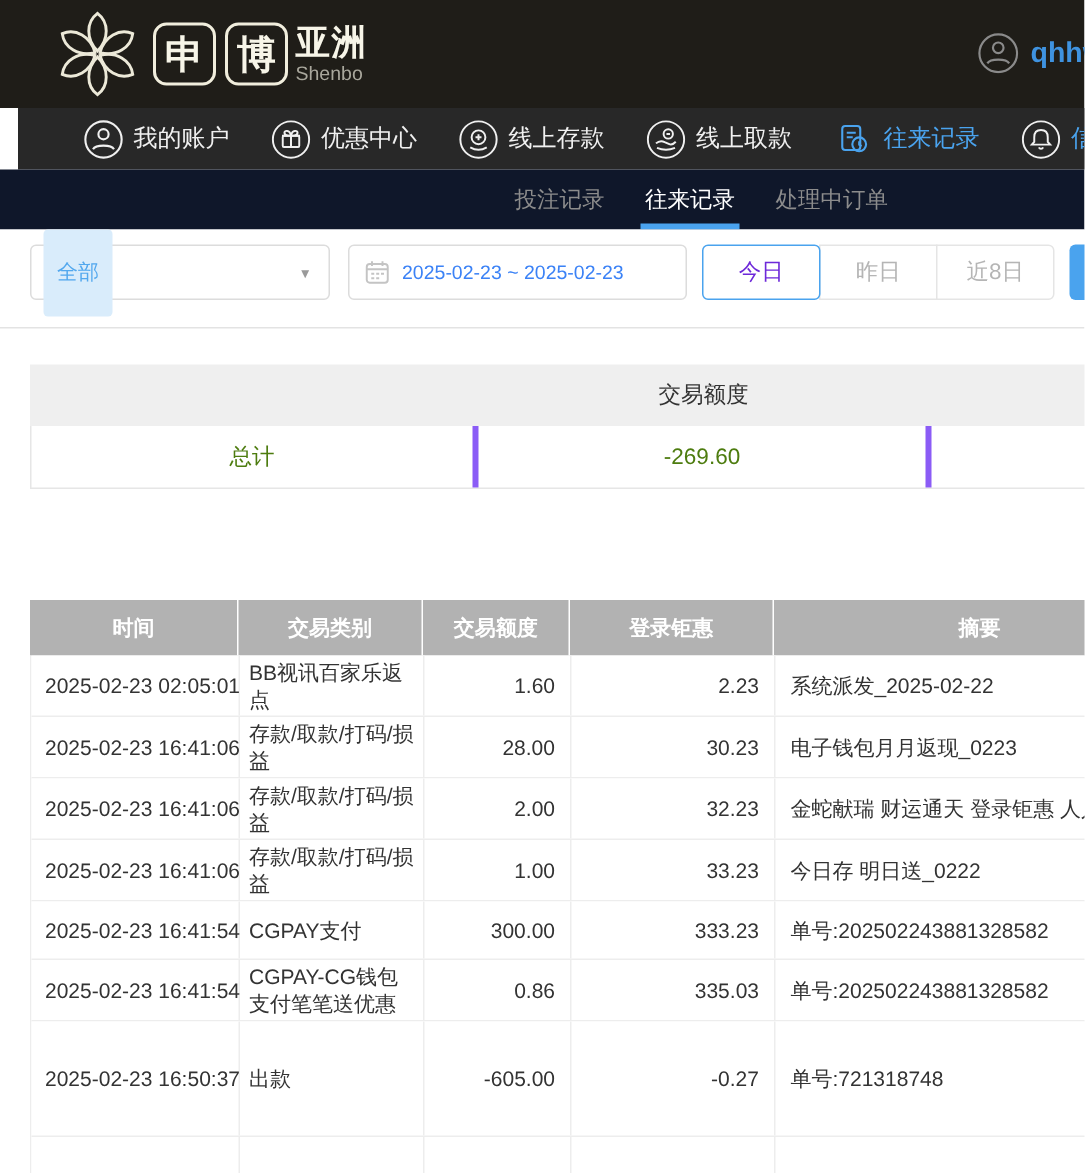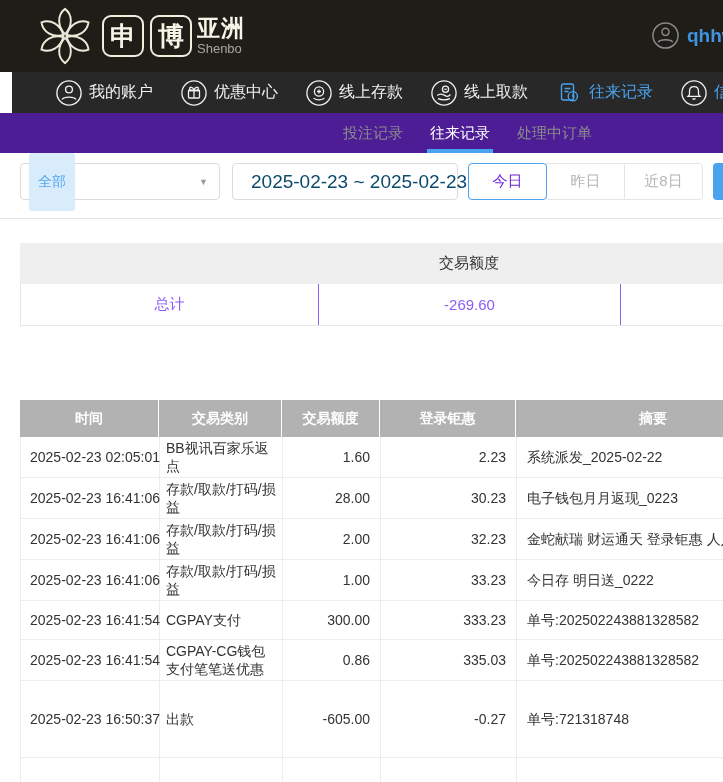--- a/index.html
+++ b/index.html
@@ -18,46 +18,46 @@
   .logo-sub{color:#a9a79c;font-size:13px;margin-top:2px;}
   .user-wrap{position:absolute;left:652px;top:22px;display:flex;align-items:center;white-space:nowrap;}
   .avatar{width:27px;height:27px;color:#8a8a8a;}
   .username{color:#3f93e0;font-size:19px;font-weight:700;margin-left:8px;}
   
   .nav{position:absolute;left:0;top:72px;width:100%;height:41px;background:#282828;display:flex;align-items:center;padding-left:44px;gap:28px;box-sizing:border-box;margin-left:12px;}
   .nav-item{display:flex;align-items:center;gap:7px;color:#f0f0f0;font-size:16px;cursor:pointer;white-space:nowrap;}
   .nav-item .nicon{width:26px;height:26px;display:block;}
   .nav-item.active{color:#4aa3ee;}
   
-  .tabs{position:absolute;left:0;top:113px;width:100%;height:40px;background:#4c1d95;display:flex;align-items:stretch;padding-left:343px;gap:27px;box-sizing:border-box;}
+  .tabs{position:absolute;left:0;top:113px;width:100%;height:40px;background:#0f172a;display:flex;align-items:stretch;padding-left:343px;gap:27px;box-sizing:border-box;}
   .tab{position:relative;display:flex;align-items:center;color:#8c8c8c;font-size:15px;cursor:pointer;white-space:nowrap;}
   .tab.active{color:#fff;}
   .tab.active::after{content:"";position:absolute;left:-3px;right:-3px;bottom:0;height:4px;background:#4aa3ee;}
   
   .filters{position:absolute;left:0;top:153px;width:100%;height:66px;background:#fff;border-bottom:1px solid #e3e3e3;box-sizing:border-box;}
   .ctl{position:absolute;top:10px;height:37px;box-sizing:border-box;border:1px solid #dcdcdc;border-radius:4px;background:#fff;display:flex;align-items:center;}
   .dd{left:20px;width:200px;cursor:pointer;}
   .dd-chip{margin-left:8px;background:#d9ecfb;color:#53a8ee;font-size:14px;padding:20px 9px;border-radius:3px;}
   .dd-caret{position:absolute;right:11px;color:#9a9a9a;font-size:9px;}
   .datebox{left:232px;width:226px;cursor:pointer;}
   .cal-icon{margin-left:10px;display:block;}
-  .date-text{color:#0c4a6e;font-size:19px;margin-left:8px;white-space:nowrap;}
+  .date-text{color:#3b82f6;font-size:13px;margin-left:8px;white-space:nowrap;}
   .qgroup{position:absolute;left:468px;top:10px;display:flex;}
   .qbtn{width:79px;height:37px;box-sizing:border-box;border:1px solid #e5e5e5;background:#fff;color:#b5b5b5;
     font-size:15px;display:flex;align-items:center;justify-content:center;cursor:pointer;margin-left:-1px;}
   .qbtn:first-child{margin-left:0;border-radius:4px 0 0 4px;}
   .qbtn:last-child{border-radius:0 4px 4px 0;}
   .qbtn.active{border-color:#4aa3ee;color:#6d28d9;position:relative;z-index:1;border-radius:4px;}
   .search-btn{position:absolute;left:713px;top:10px;width:42px;height:37px;background:#4aa3ee;border:none;border-radius:4px;cursor:pointer;}
   
   .s-table{position:absolute;left:20px;top:243px;width:880px;font-size:15px;}
   .s-head{height:41px;background:#efefef;display:grid;grid-template-columns:298px 302px 1fr;align-items:center;}
   .s-head .s-hcell{text-align:center;color:#333;}
   .s-body{display:grid;grid-template-columns:298px 302px 1fr;border-left:1px solid #e6e6e6;border-bottom:1px solid #e6e6e6;}
-  .s-cell{height:41px;display:flex;align-items:center;justify-content:center;border-right:1px solid #8b5cf6;color:#8b5cf6;}
+  .s-cell{height:41px;display:flex;align-items:center;justify-content:center;border-right:4px solid #8b5cf6;color:#4d7c0f;}
   
   .m-table{position:absolute;left:20px;top:400px;width:770px;font-size:14px;}
   .m-head{display:grid;grid-template-columns:139px 123px 98px 136px 1fr;background:#b2b2b2;height:37px;}
   .m-hcell{display:flex;align-items:center;justify-content:center;color:#fff;font-weight:700;border-right:1px solid #fff;}
   .m-hcell:last-child{border-right:none;}
   .m-rows{border-left:1px solid #ededed;}
   .m-row{display:grid;grid-template-columns:139px 123px 98px 136px 1fr;min-height:38px;border-bottom:1px solid #ededed;background:#fff;}
   .m-row:nth-child(7),.m-row:nth-child(8){min-height:76px;}
   .m-cell{display:flex;align-items:center;border-right:1px solid #ededed;box-sizing:border-box;line-height:18px;color:#333;}
   .m-cell:last-child{border-right:none;}

